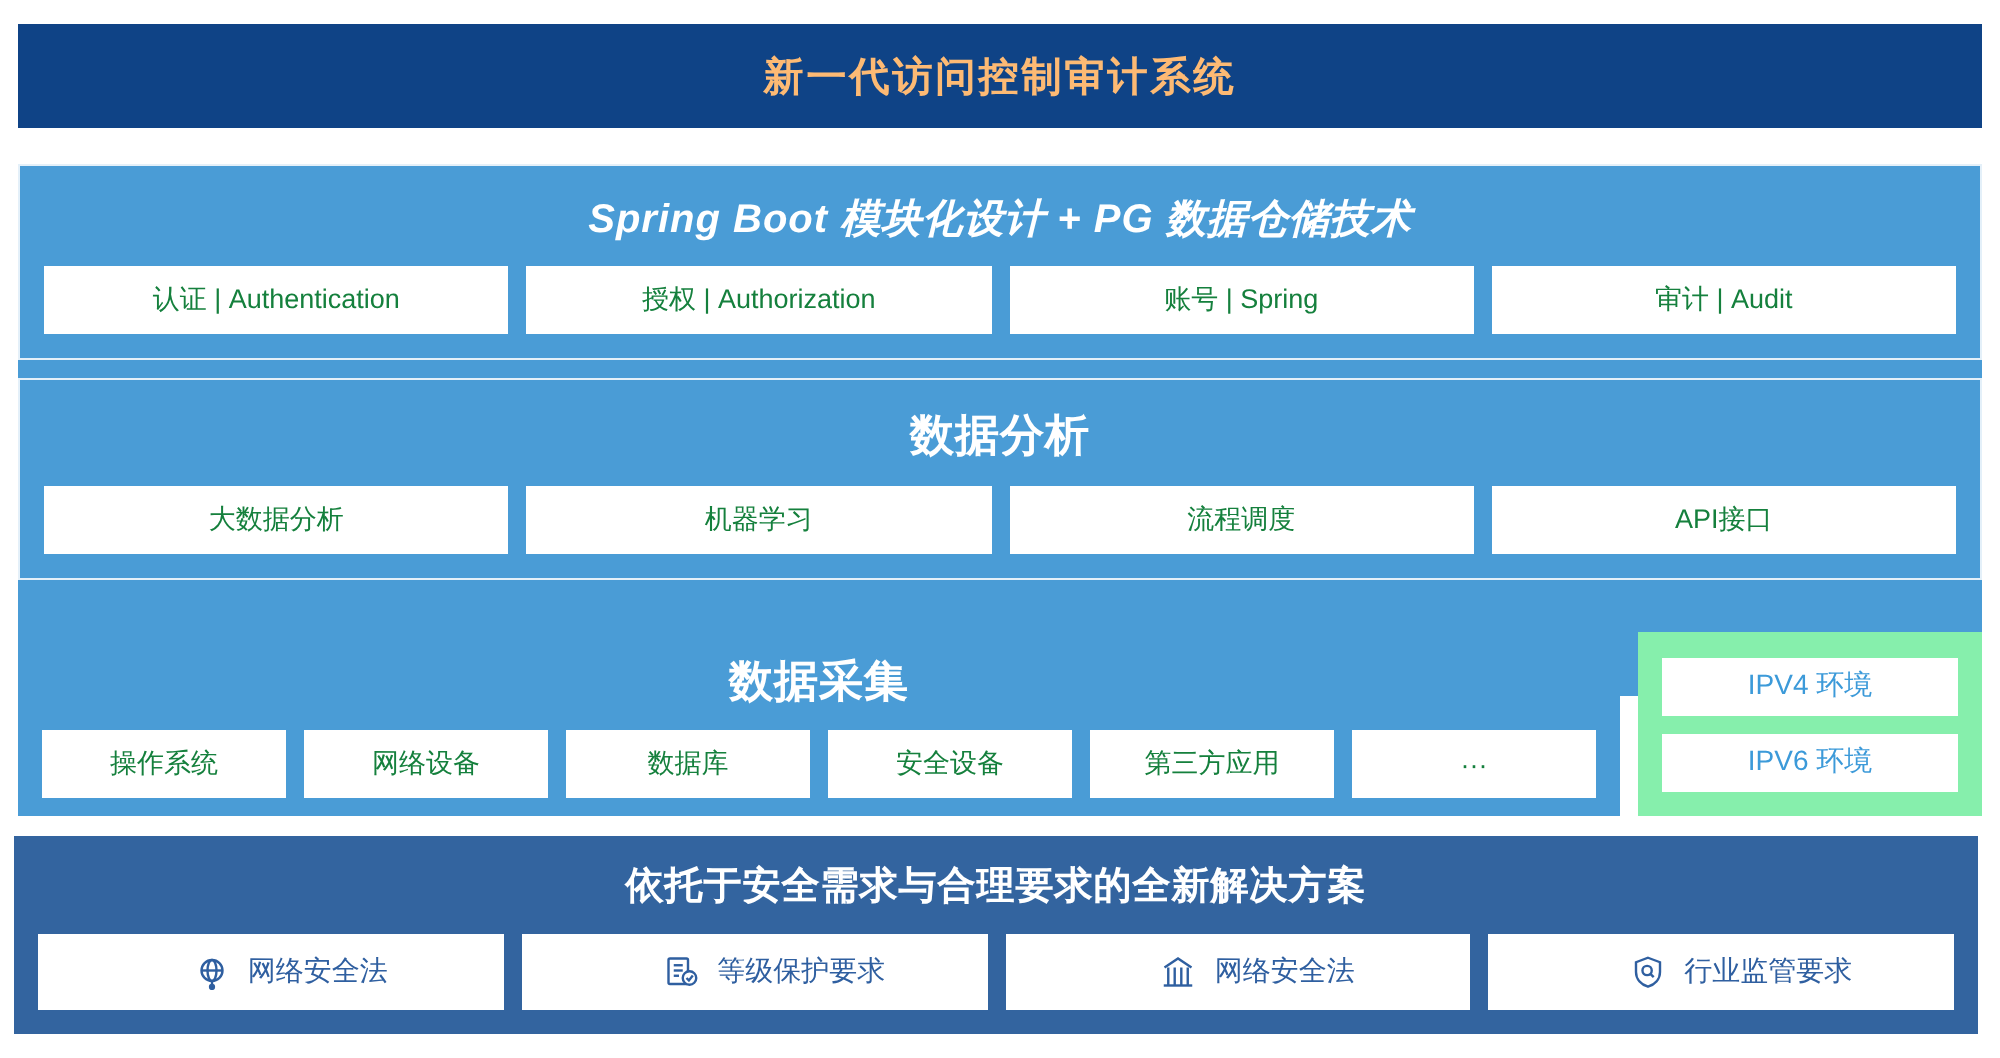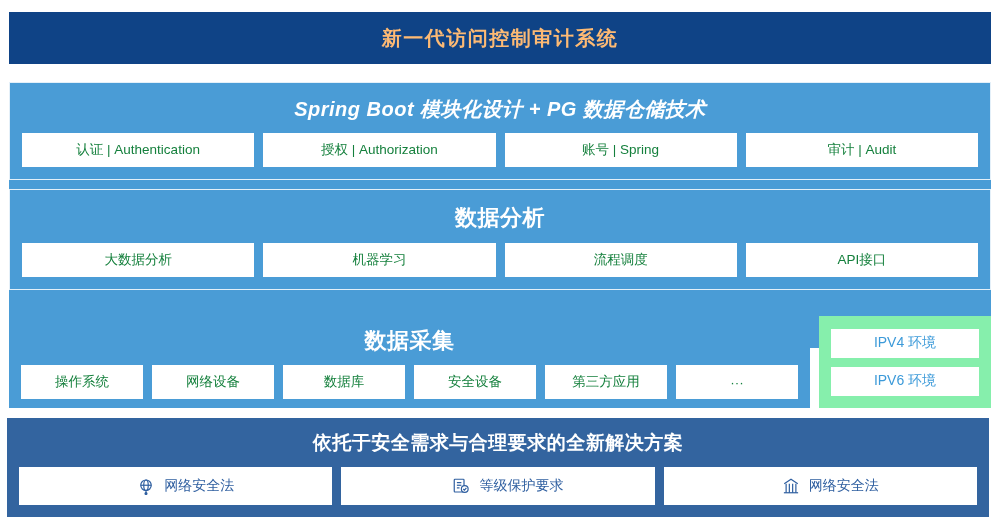--- a/index.html
+++ b/index.html
@@ -257,17 +257,27 @@
             <line x1="2.5" y1="21" x2="21.5" y2="21"></line>
             <line x1="5.5" y1="9" x2="5.5" y2="21"></line>
             <line x1="9.8" y1="9" x2="9.8" y2="21"></line>
             <line x1="14.2" y1="9" x2="14.2" y2="21"></line>
             <line x1="18.5" y1="9" x2="18.5" y2="21"></line>
           </svg>
         </span>
         <span>网络安全法</span>
       </div>
 
+      <div class="chip-icon">
+        <span class="ico">
+          <svg width="18" height="18" viewBox="0 0 24 24" fill="none" stroke="#2f5fa0" stroke-width="1.6">
+            <path d="M12 2.5 L20 5.5 V12 C20 17 16.4 20.4 12 21.8 C7.6 20.4 4 17 4 12 V5.5 Z"></path>
+            <circle cx="11.4" cy="11" r="3.1"></circle>
+            <line x1="13.6" y1="13.2" x2="15.8" y2="15.4"></line>
+          </svg>
+        </span>
+        <span>行业监管要求</span>
+      </div>
 
     </div>
   </div>
 
 </div>
 
 </body></html>

